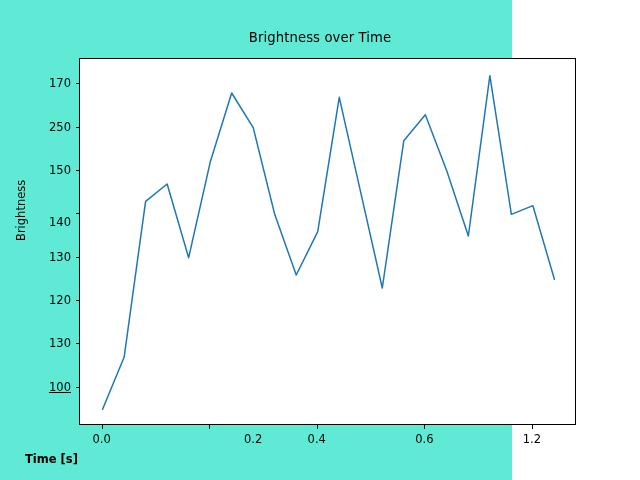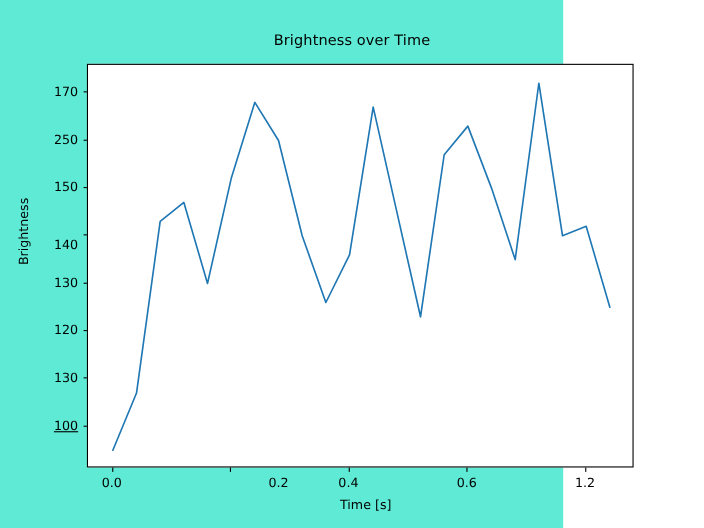--- a/index.html
+++ b/index.html
@@ -86,24 +86,25 @@
     transform-origin: left top;
     white-space: nowrap;
   }
   #xlabel {
     position: absolute;
     font-size: 11.5px;
     color: #000000;
     left: 0;
     top: 452px;
     width: 640px;
-    text-align: center;
+    text-align: left;
     padding-left: 25px;
     box-sizing: border-box;
     white-space: nowrap;
+    font-weight: bold;
   }
 </style>
 </head>
 <body>
 
 <div id="figure">
 
   <div id="chart-title">Brightness over Time</div>
 
   <div id="ylabel">Brightness</div>

